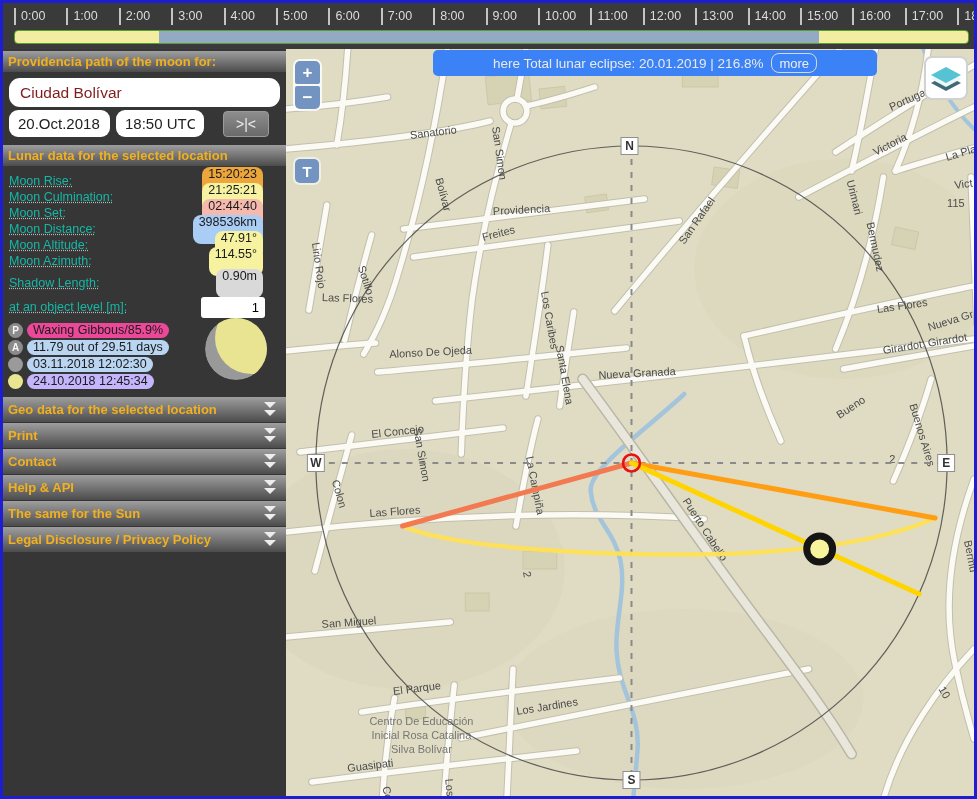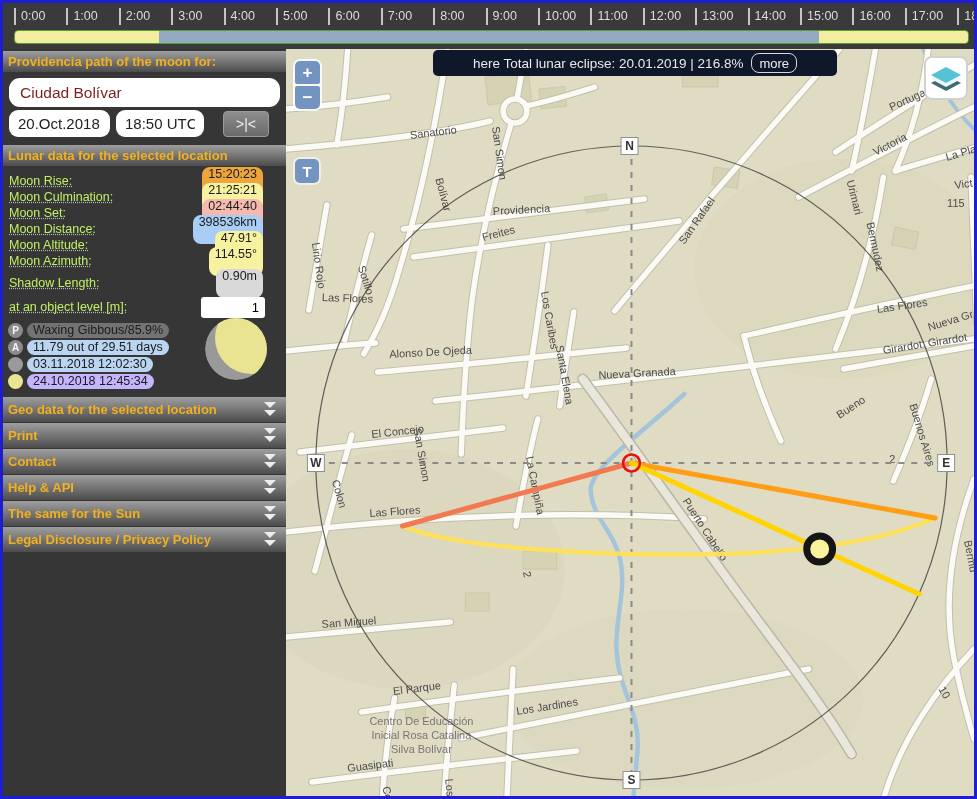--- a/index.html
+++ b/index.html
@@ -35,38 +35,38 @@
                   color:#222; background:#fff; font-family:"Liberation Sans",sans-serif; }
   .date-input { width:101px; }
   .time-input { width:88px; margin-left:6px; }
   .center-btn { margin-left:auto; margin-right:12px; width:46px; height:26px;
                 background:linear-gradient(#8d8d8d,#6a6a6a); border:1px solid #9a9a9a;
                 border-radius:4px; color:#f0f0f0; font-size:14px; cursor:pointer; }
   .data-rows { margin-top:7px; }
   .data-row { display:flex; justify-content:space-between; align-items:center;
               height:16px; padding:0 23px 0 6px; }
   .data-row.sp { margin-top:6px; }
-  .row-label { color:#bef264; font-size:12.5px; text-decoration:underline dotted #b5b5b5; }
+  .row-label { color:#14b8a6; font-size:12.5px; text-decoration:underline dotted #b5b5b5; }
   .badge { border-radius:8px; padding:0 6px; font-size:12.5px; color:#1b1b1b;
            height:29px; line-height:15px; white-space:nowrap; }
   .lvl-row { display:flex; justify-content:space-between; align-items:center;
              height:22px; padding:0 21px 0 6px; margin-top:5px; }
   .lvl-input { width:64px; height:21px; border:none; border-radius:3px; text-align:right;
                font-size:13px; padding:0 6px; font-family:"Liberation Sans",sans-serif; }
   .phase-rows { margin-top:4px; margin-bottom:7px; }
   .phase-row { display:flex; align-items:center; height:17px; padding-left:5px; }
   .ph-icon { width:15px; height:15px; border-radius:50%; flex:0 0 15px; margin-right:4px;
              color:#f5f5f5; font-size:10px; font-weight:bold; text-align:center; line-height:15px; }
   .ph-badge { background:#b9d5f1; border-radius:8px; padding:0 6px; font-size:12.5px;
               color:#1b1b1b; height:15px; line-height:15px; white-space:nowrap; }
   .moonphase { position:absolute; left:202px; top:269px; }
 
   
   .map-svg { position:absolute; inset:0; width:100%; height:100%; }
-  .banner { position:absolute; left:147px; top:1px; width:404px; height:26px; background:#0f172a;
+  .banner { position:absolute; left:147px; top:1px; width:444px; height:26px; background:#3b82f6;
             border-radius:5px; display:flex; align-items:center; justify-content:center;
             color:#e9e9e9; font-size:13.5px; z-index:5; }
   .more-btn { margin-left:8px; background:transparent; border:1.5px solid #d8d8d8; border-radius:8px;
               color:#eee; font-size:13px; height:20px; padding:0 7px; cursor:pointer; }
   .zoomctl { position:absolute; left:7px; top:10px; background:rgba(255,255,255,.8);
              border-radius:7px; padding:2px; display:flex; flex-direction:column; gap:2px; z-index:5; }
   .zoomctl button { width:25px; height:23px; background:#7394c0; border:none; color:#fff;
                     font-size:17px; font-weight:bold; line-height:21px; cursor:pointer; }
   .zoomctl button:first-child { border-radius:5px 5px 2px 2px; }
   .zoomctl button:last-child { border-radius:2px 2px 5px 5px; }
@@ -209,21 +209,21 @@
       </div>
 
       <div class="lvl-row">
         <span class="row-label">at an object level [m]:</span>
         <input class="lvl-input" type="text" value="1" style="">
       </div>
 
       <div class="phase-rows">
           <div class="phase-row">
             <span class="ph-icon" style="background: rgb(139, 139, 139);">P</span>
-            <span class="ph-badge" style="background: #737373;">Waxing Gibbous/85.9%</span>
+            <span class="ph-badge" style="background: #ec4899;">Waxing Gibbous/85.9%</span>
           </div>
           <div class="phase-row">
             <span class="ph-icon" style="background: rgb(139, 139, 139);">A</span>
             <span class="ph-badge" style="background: rgb(185, 213, 241);">11.79 out of 29.51 days</span>
           </div>
           <div class="phase-row">
             <span class="ph-icon" style="background: rgb(154, 154, 154);"></span>
             <span class="ph-badge" style="background: rgb(185, 213, 241);">03.11.2018 12:02:30</span>
           </div>
           <div class="phase-row">

